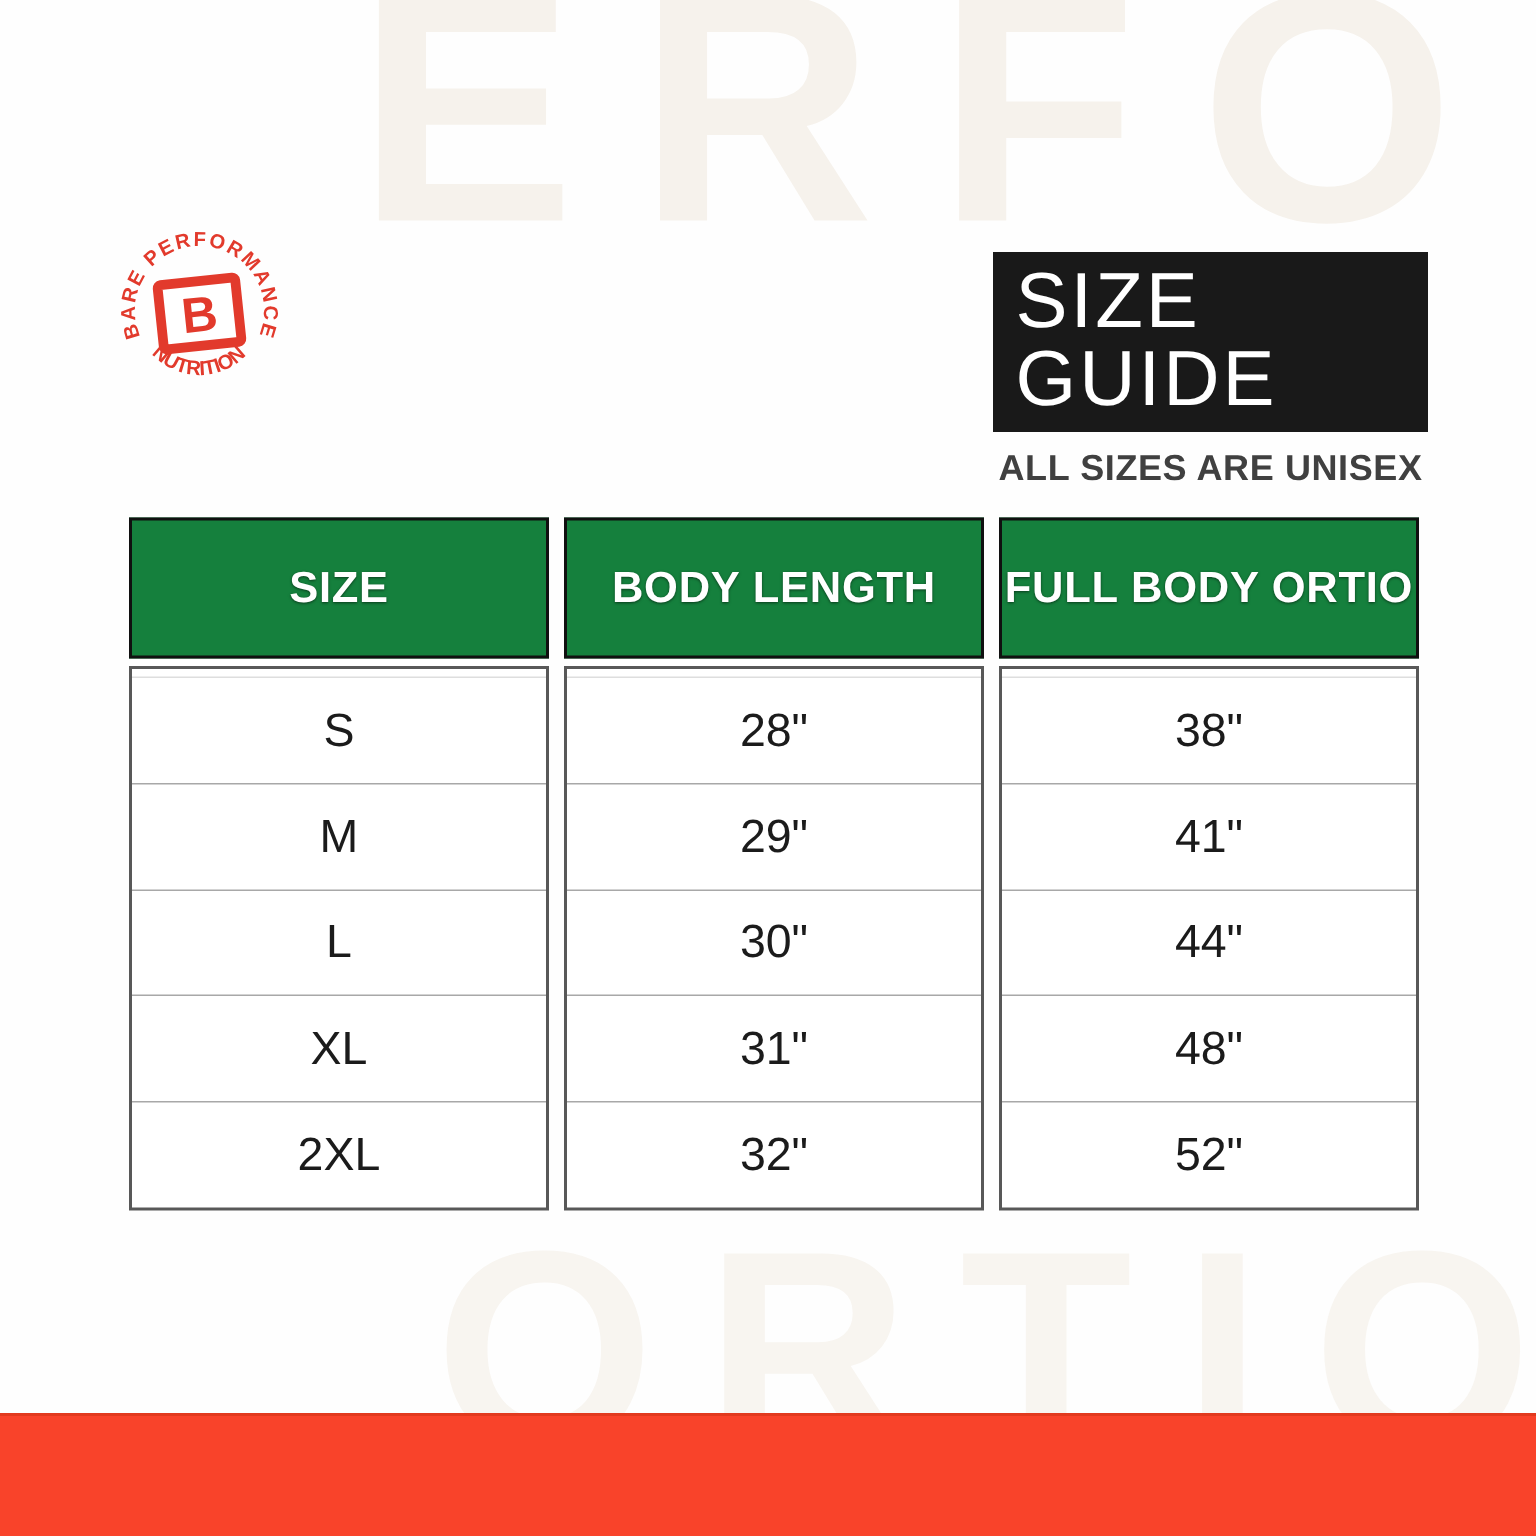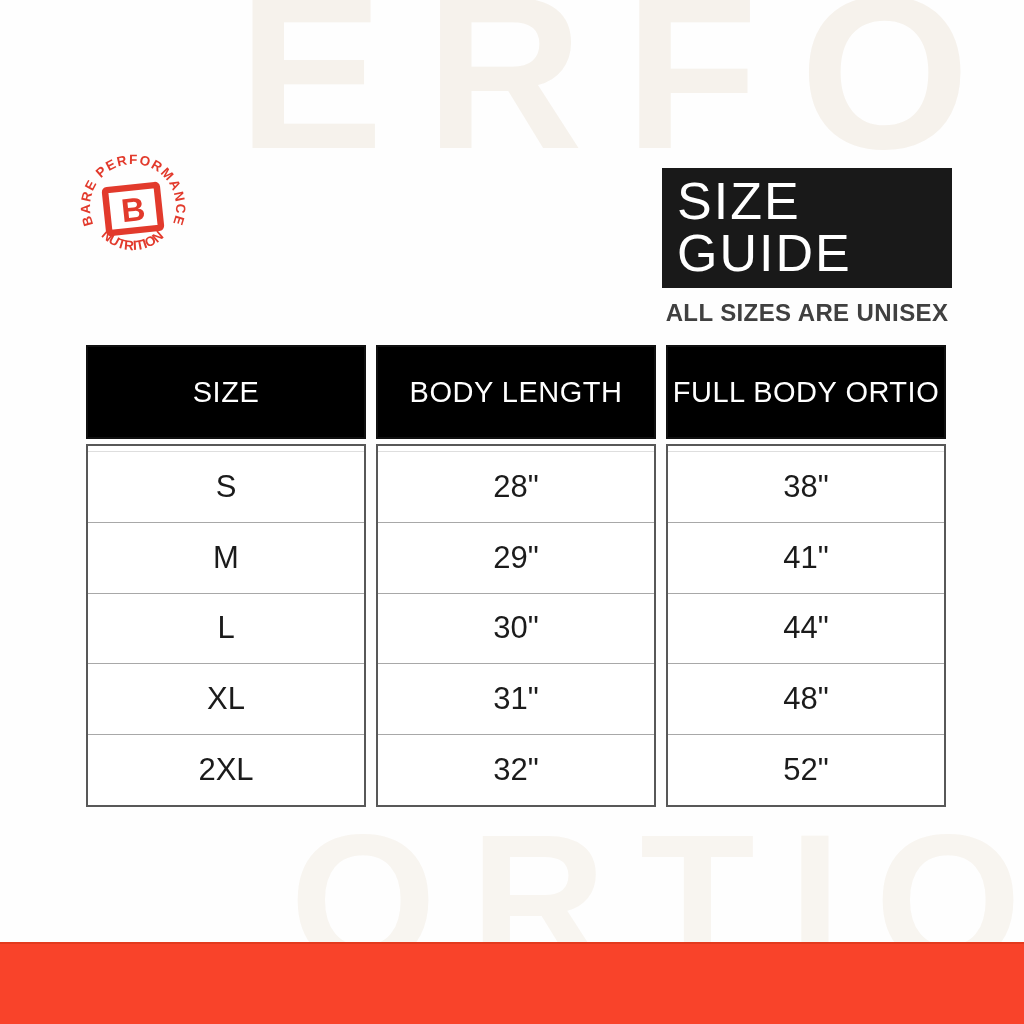--- a/index.html
+++ b/index.html
@@ -67,24 +67,24 @@
 
   
   .size-table {
     position:absolute; left:86px; top:345px; width:860px;
     display:flex; gap:10px;
     z-index:2;
   }
   .col { width:280px; display:flex; flex-direction:column; }
   .col-header {
     height:94px;
-    background:#000000;
+    background:#15803d;
     border:2px solid #101010;
     color:#ffffff;
-    font-weight:normal;
+    font-weight:bold;
     font-size:29px;
     letter-spacing:0.5px;
     display:flex; align-items:center; justify-content:center;
     text-shadow:0 1px 2px rgba(0,0,0,0.55);
     white-space:nowrap;
   }
   .rows {
     margin-top:5px;
     height:363px;
     background:#ffffff;

